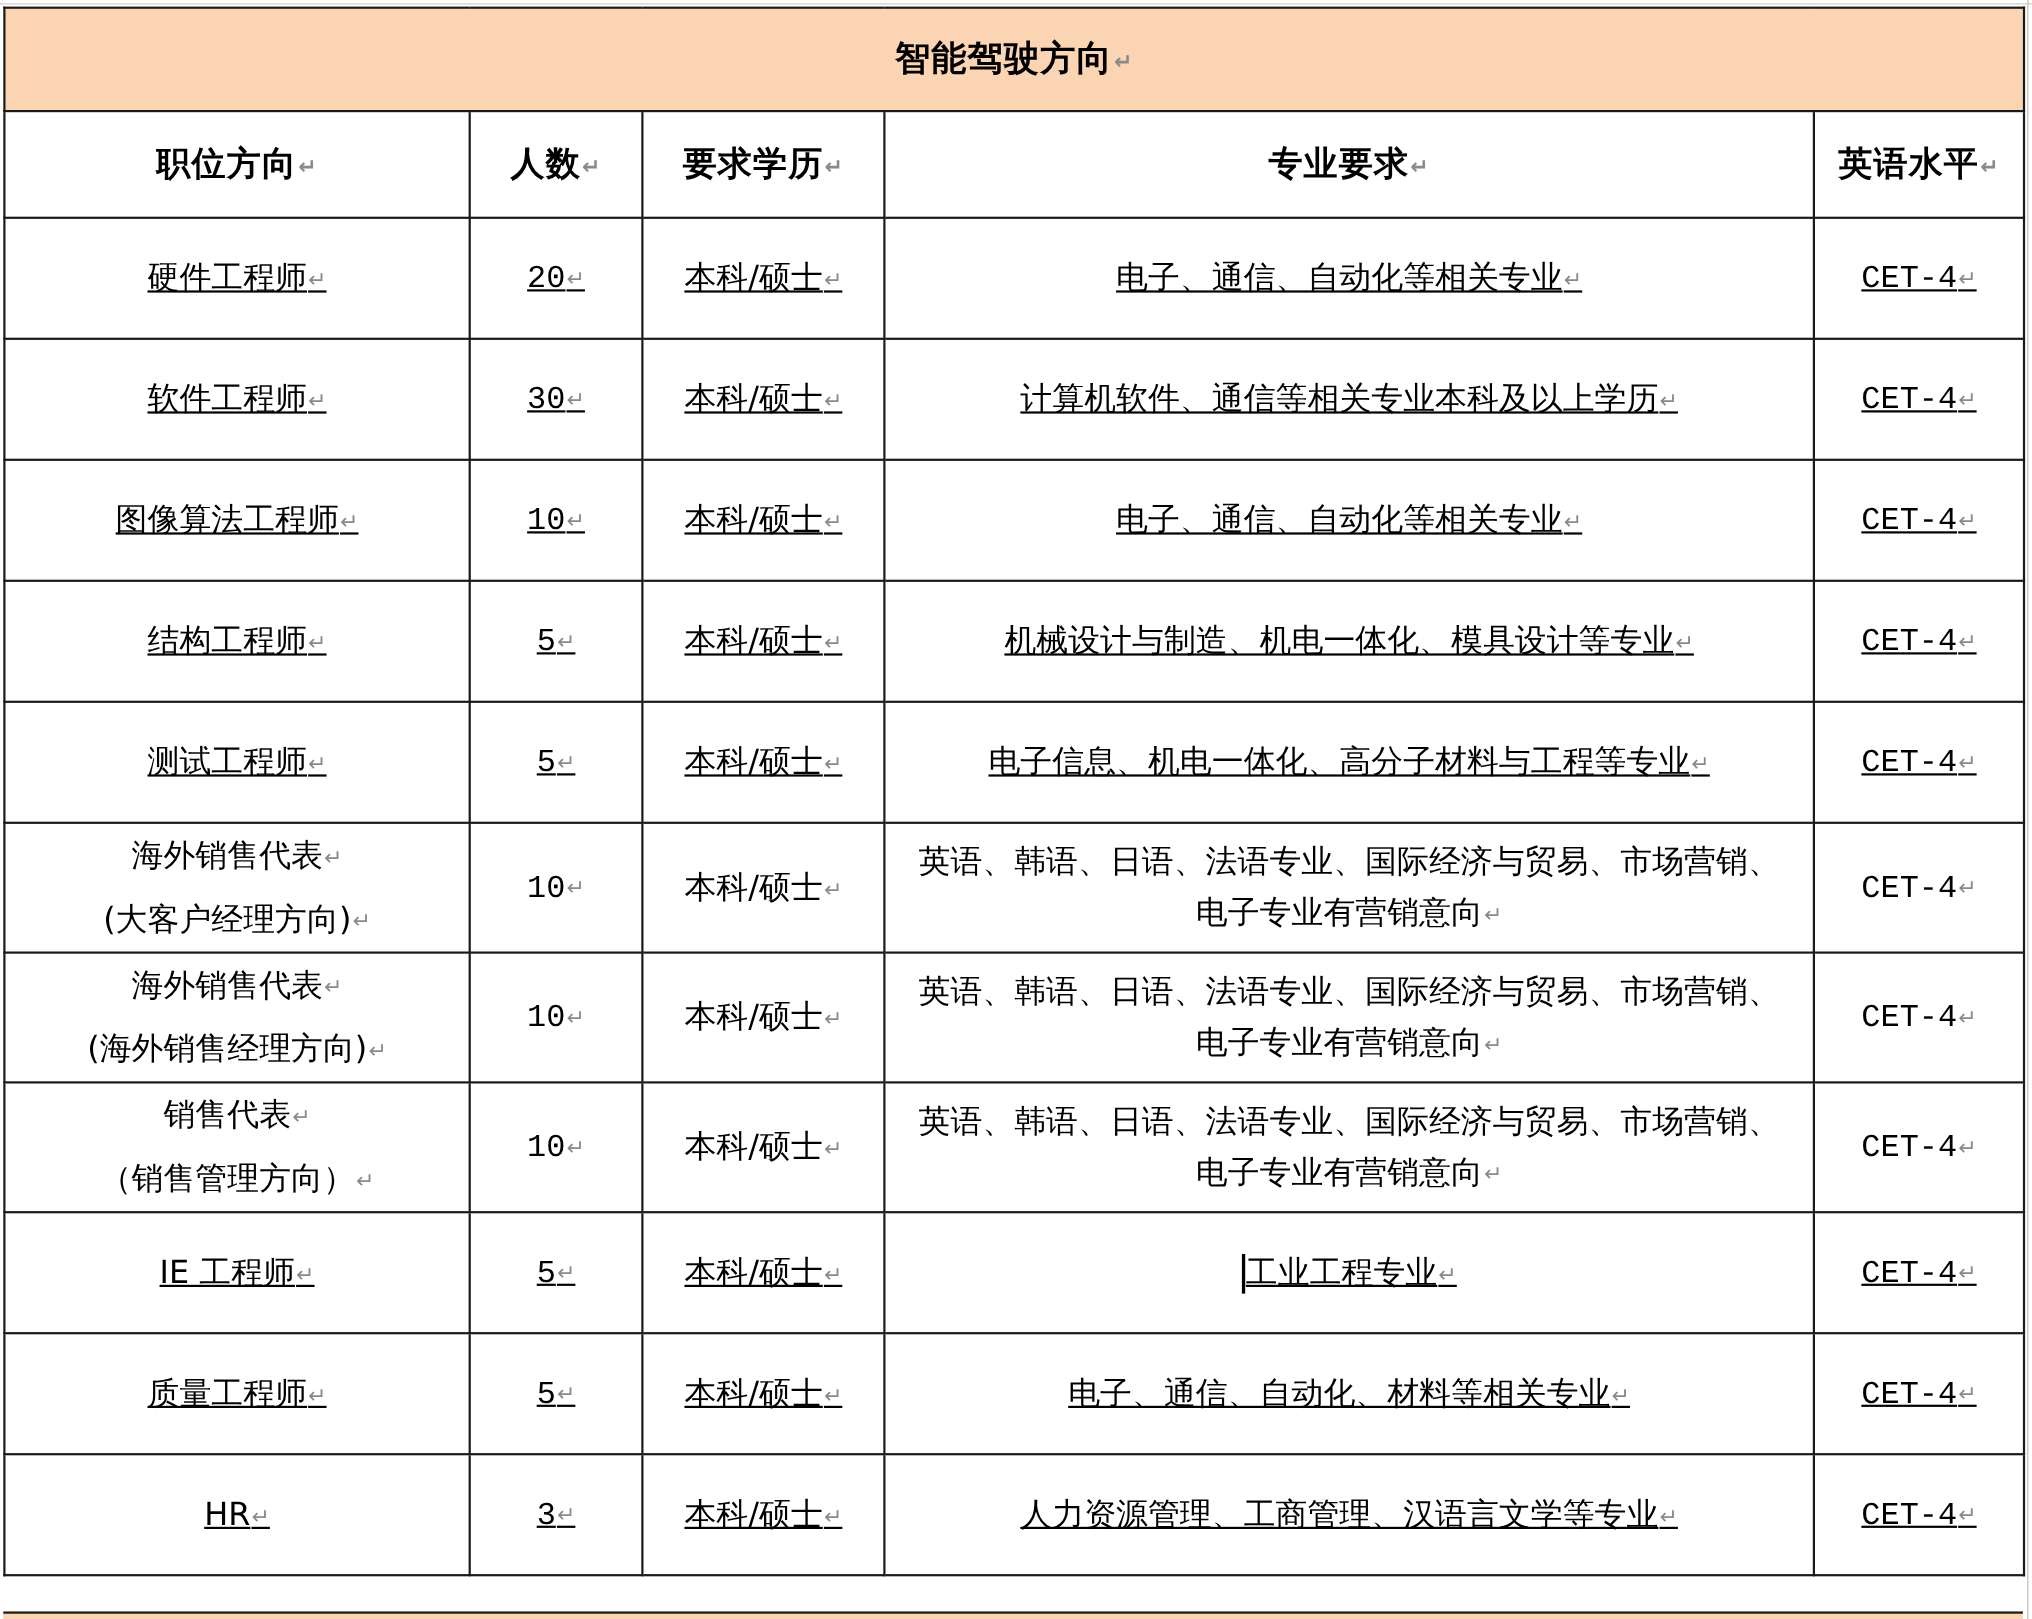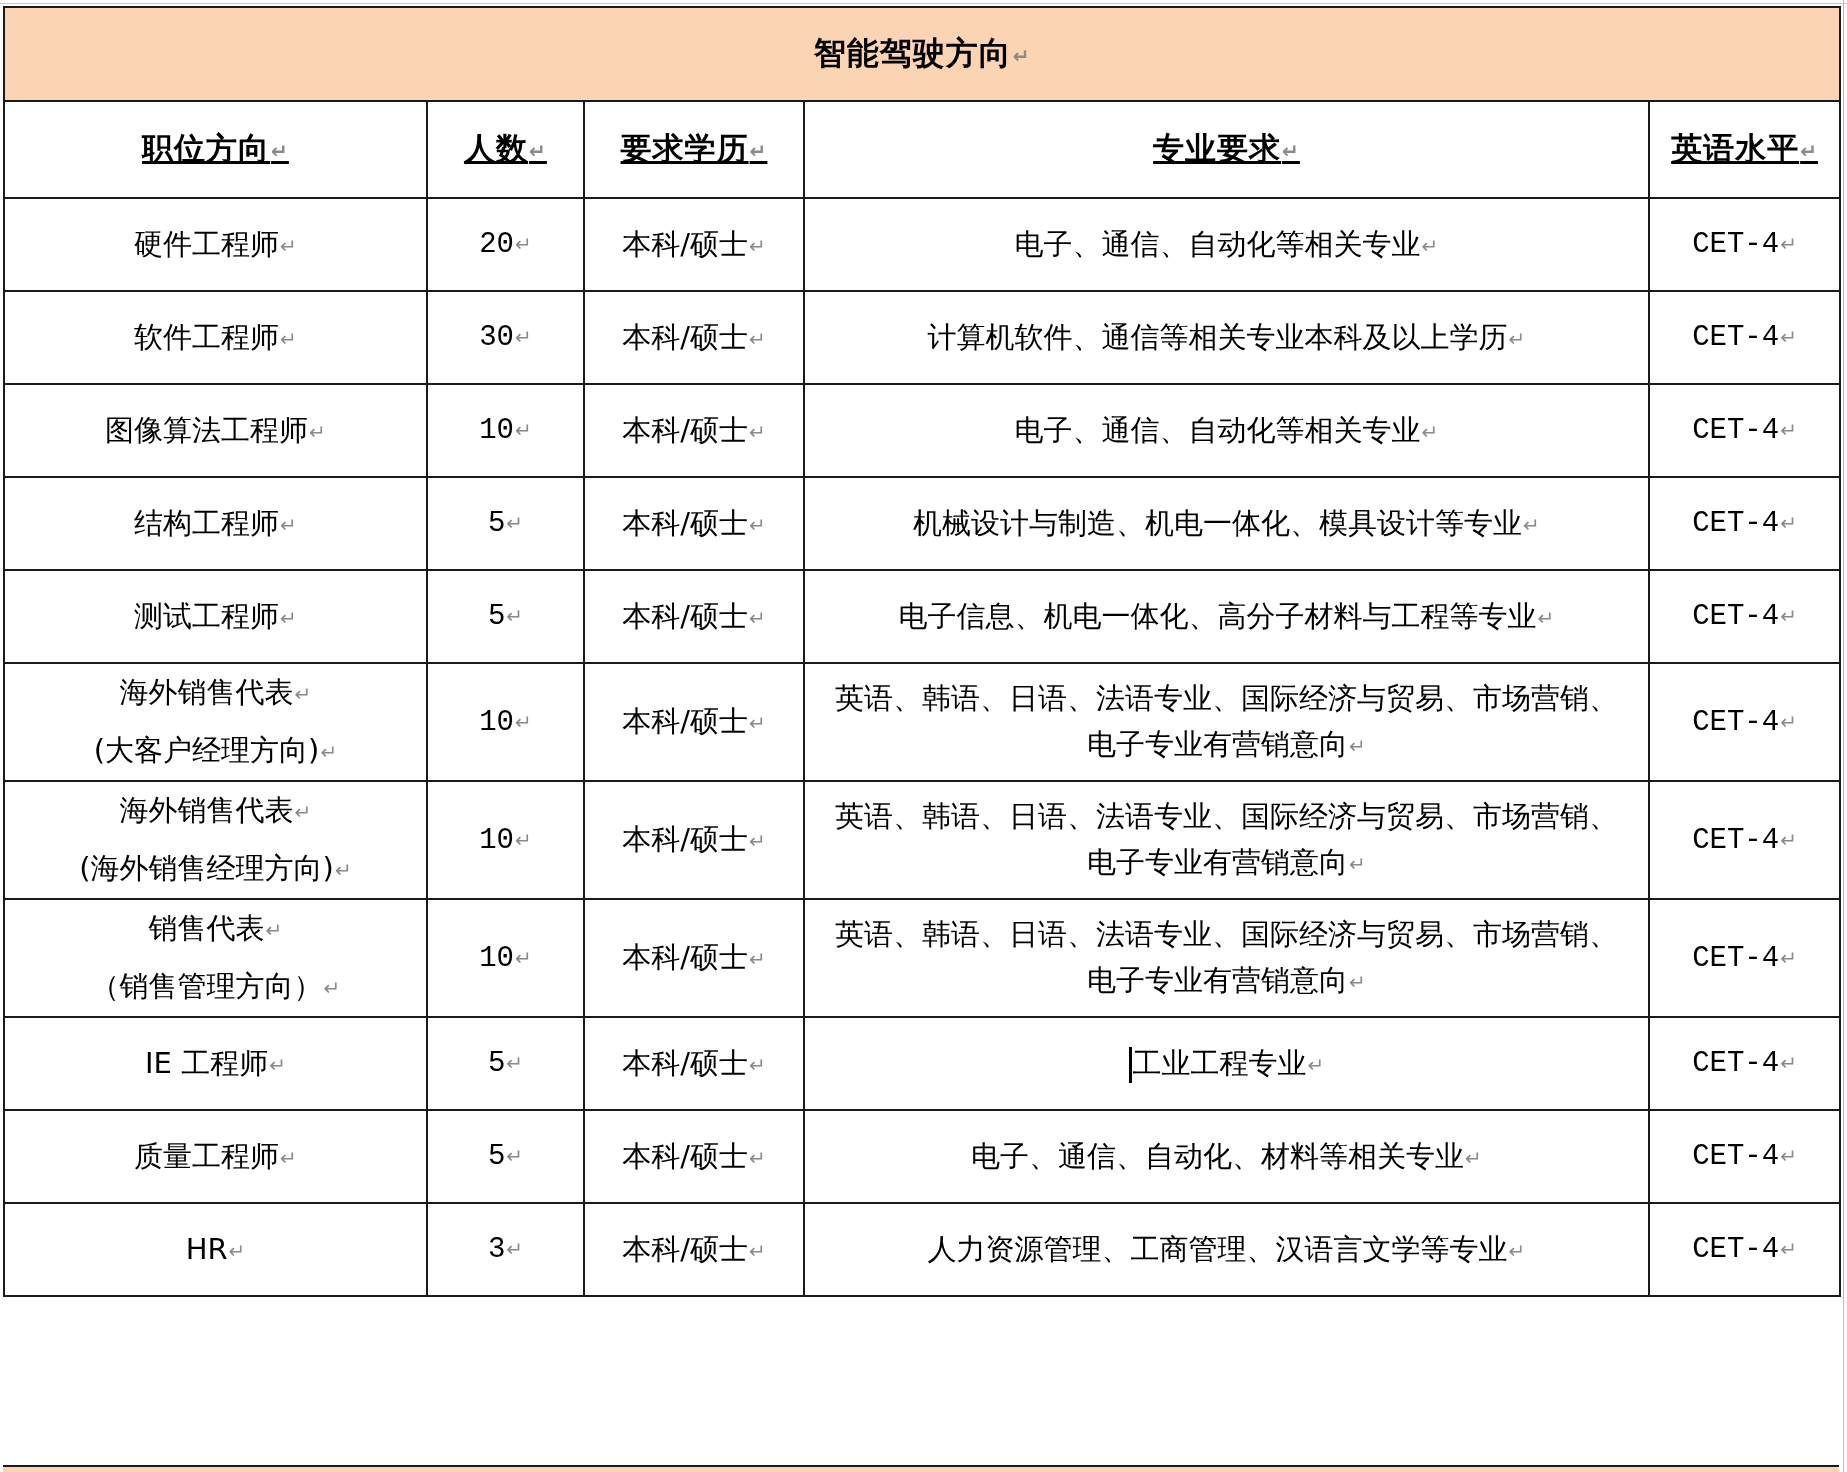--- a/index.html
+++ b/index.html
@@ -58,23 +58,22 @@
       height: 94px;
       font-weight: bold;
       font-size: 32px;
       letter-spacing: 1px;
     }
     tr.col-header th {
       height: 97px;
       font-weight: bold;
       font-size: 31px;
       letter-spacing: 1px;
-      text-decoration: underline;
-    }
-    tr.row-std td { height: 93px; }
+    }
+    tr.row-std td { height: 110px; text-decoration: underline; }
     tr.row-tall td { height: 110px; }
     tr.row-tall td.wrap { line-height: 46px; }
     tr.row-tall td.pos { line-height: 56px; }
     .mono {
       font-family: "Liberation Mono", "DejaVu Sans Mono", monospace;
       font-size: 29px;
     }
     .para {
       color: #8a8a8a;
       font-size: 20px;

